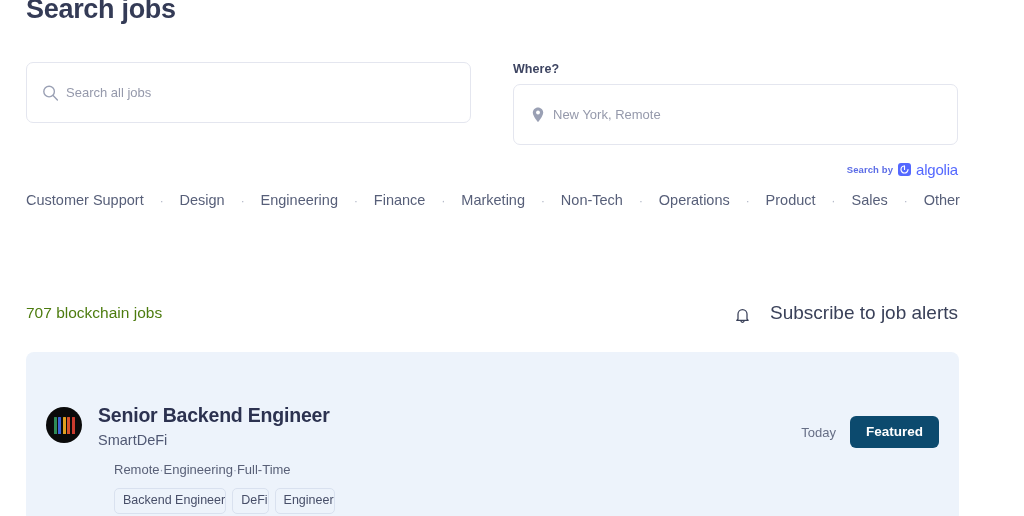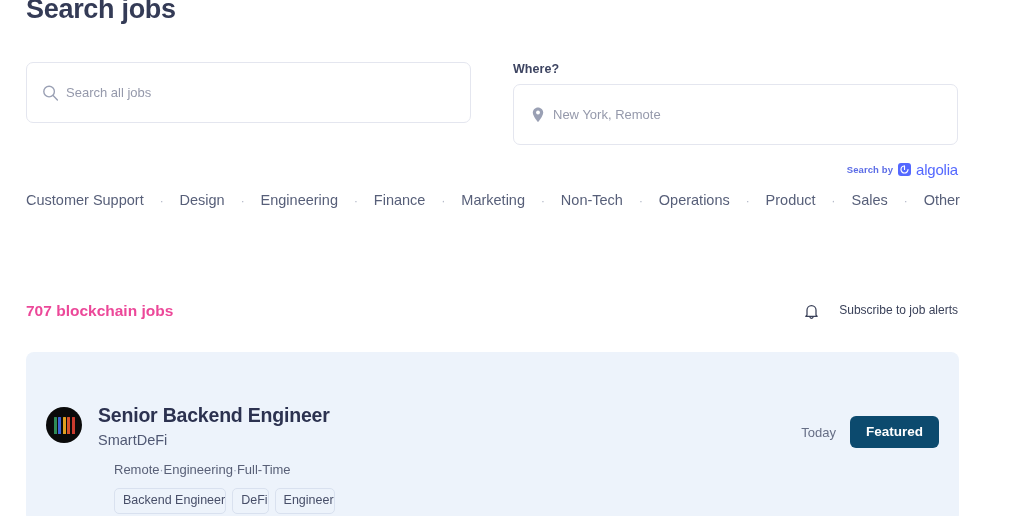--- a/index.html
+++ b/index.html
@@ -138,28 +138,27 @@
     position: absolute;
     left: 26px;
     top: 302px;
     width: 932px;
     display: flex;
     align-items: center;
     justify-content: space-between;
   }
   .results-count {
     font-size: 15.5px;
-    color: #ec4899;
-    font-weight: bold;
+    color: #4d7c0f;
   }
   .subscribe {
     display: flex;
-    align-items: flex-start;
+    align-items: flex-end;
     gap: 20px;
-    font-size: 12px;
+    font-size: 19px;
     color: #3a4159;
     text-decoration: none;
     cursor: pointer;
   }
   .subscribe .bell { color: #3a4159; display: flex; }
 
   
   .job-card {
     position: absolute;
     left: 26px;

